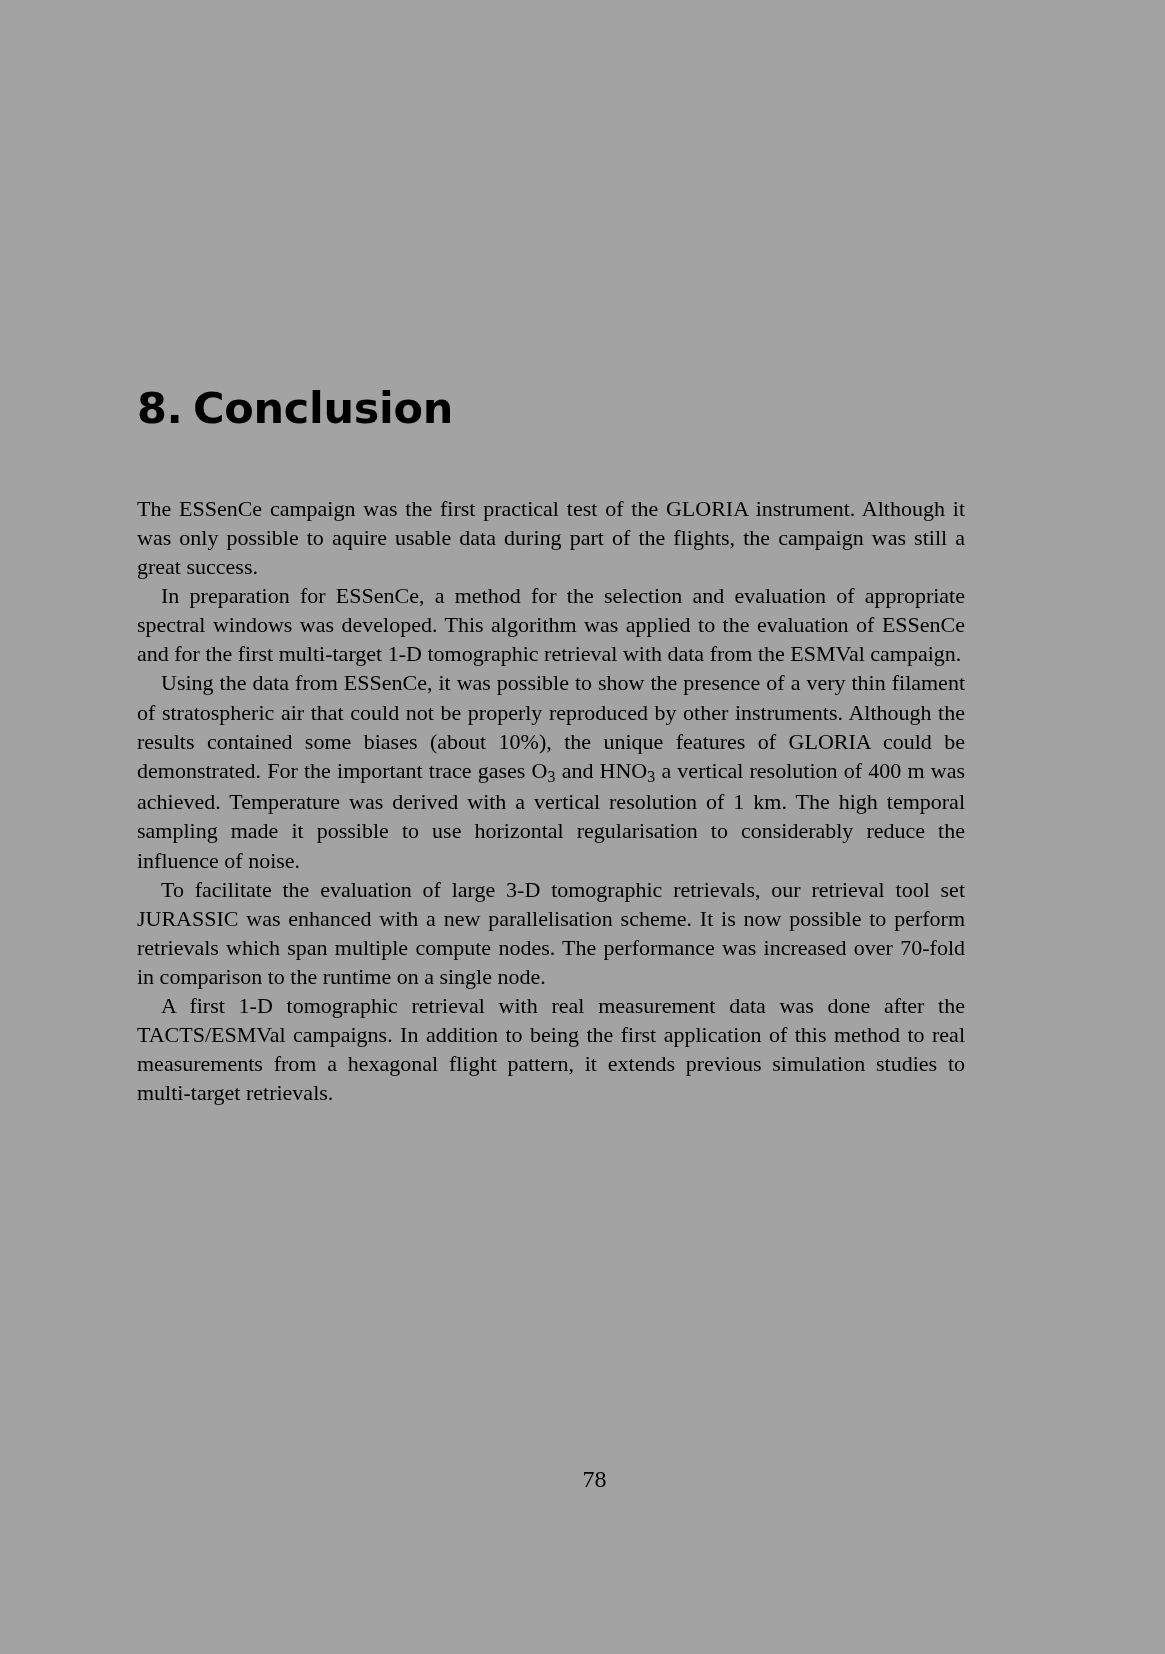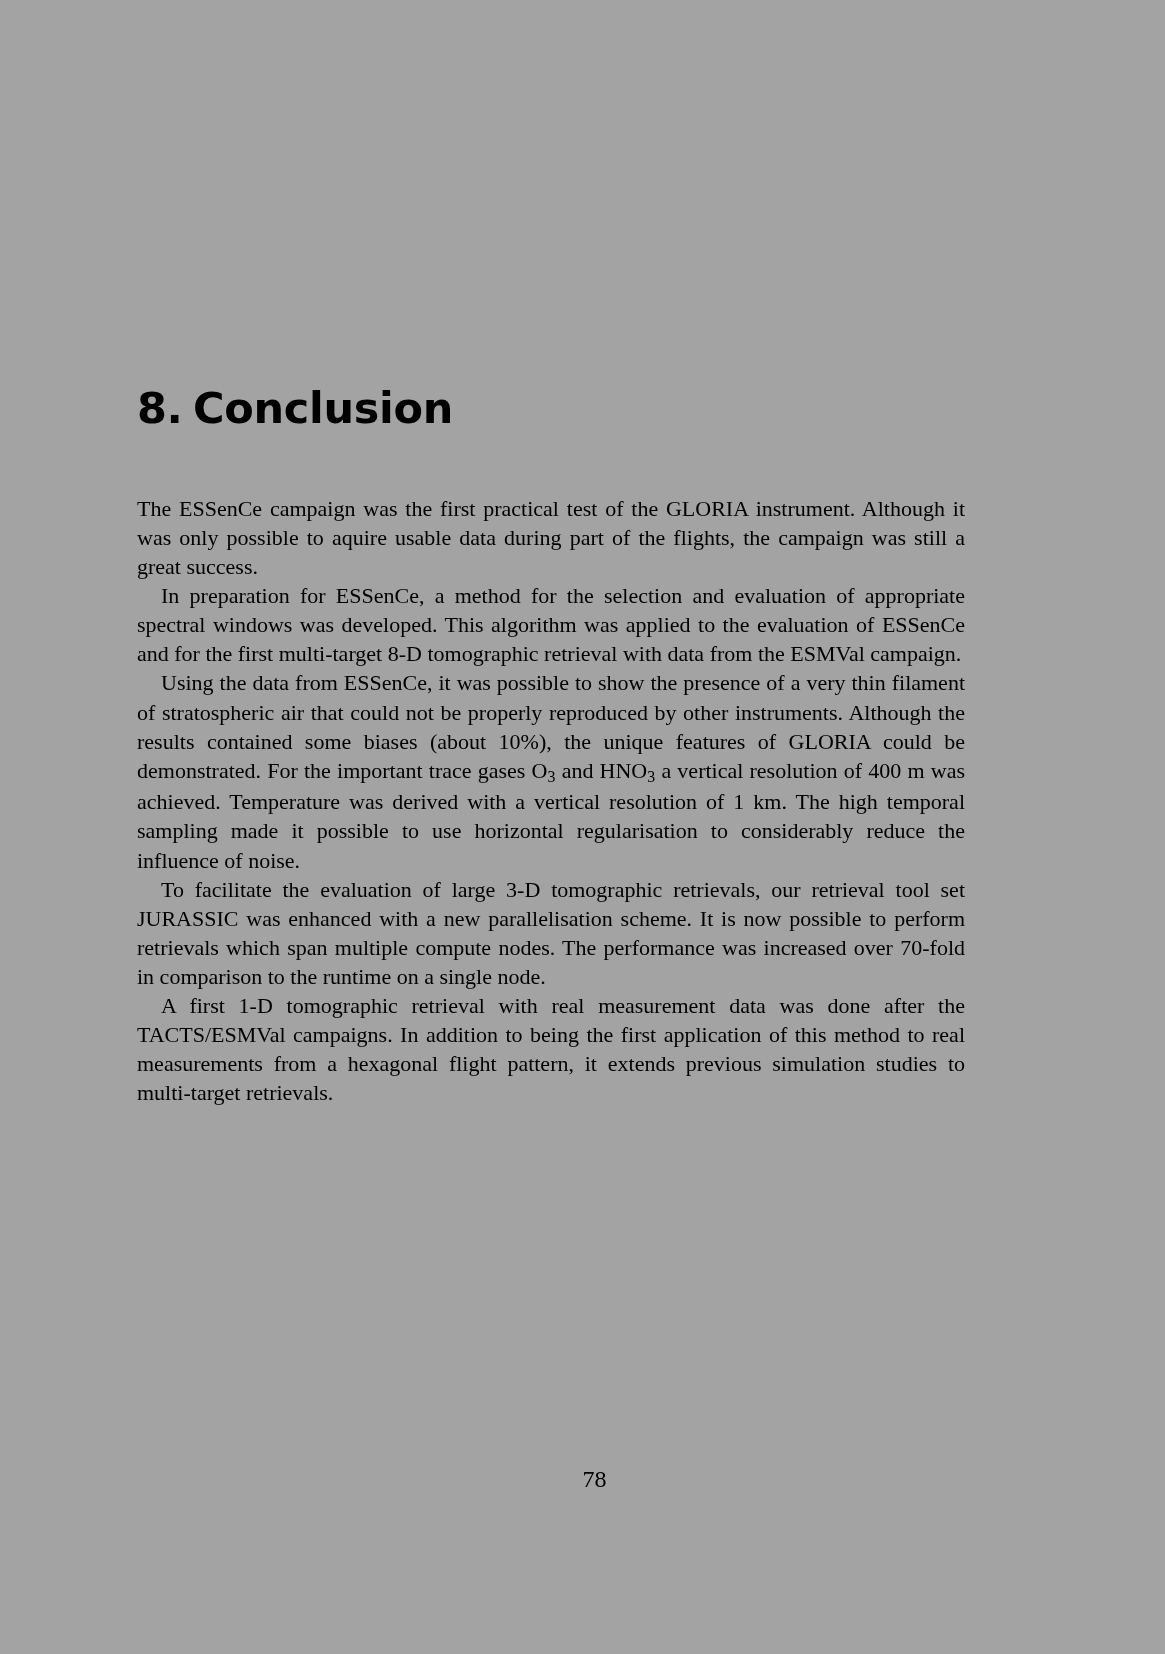--- a/index.html
+++ b/index.html
@@ -72,21 +72,21 @@
 
 <div class="page">
   <div class="content">
 
     <h1 class="chapter-heading">
       <span class="num">8.</span><span>Conclusion</span>
     </h1>
 
     <div class="body-text">
       <p>The ESSenCe campaign was the first practical test of the GLORIA instrument. Although it was only possible to aquire usable data during part of the flights, the campaign was still a great success.</p>
-      <p>In preparation for ESSenCe, a method for the selection and evaluation of appropriate spectral windows was developed. This algorithm was applied to the evaluation of ESSenCe and for the first multi-target 8-D tomographic retrieval with data from the ESMVal campaign.</p>
+      <p>In preparation for ESSenCe, a method for the selection and evaluation of appropriate spectral windows was developed. This algorithm was applied to the evaluation of ESSenCe and for the first multi-target 1-D tomographic retrieval with data from the ESMVal campaign.</p>
       <p><span>Using the data from ESSenCe, it was possible to show the presence of a very thin filament of stratospheric air that could not be properly reproduced by other instruments. Although the results contained some biases (about 10%), the unique features of GLORIA could be demonstrated. For the important trace gases O</span><sub>3</sub><span> and HNO</span><sub>3</sub><span> a vertical resolution of 400 m was achieved. Temperature was derived with a vertical resolution of 1 km. The high temporal sampling made it possible to use horizontal regularisation to considerably reduce the influence of noise.</span></p>
       <p>To facilitate the evaluation of large 3-D tomographic retrievals, our retrieval tool set JURASSIC was enhanced with a new parallelisation scheme. It is now possible to perform retrievals which span multiple compute nodes. The performance was increased over 70-fold in comparison to the runtime on a single node.</p>
       <p>A first 1-D tomographic retrieval with real measurement data was done after the TACTS/ESMVal campaigns. In addition to being the first application of this method to real measurements from a hexagonal flight pattern, it extends previous simulation studies to multi-target retrievals.</p>
     </div>
 
   </div>
 
   <div class="folio">78</div>
 </div>
 

